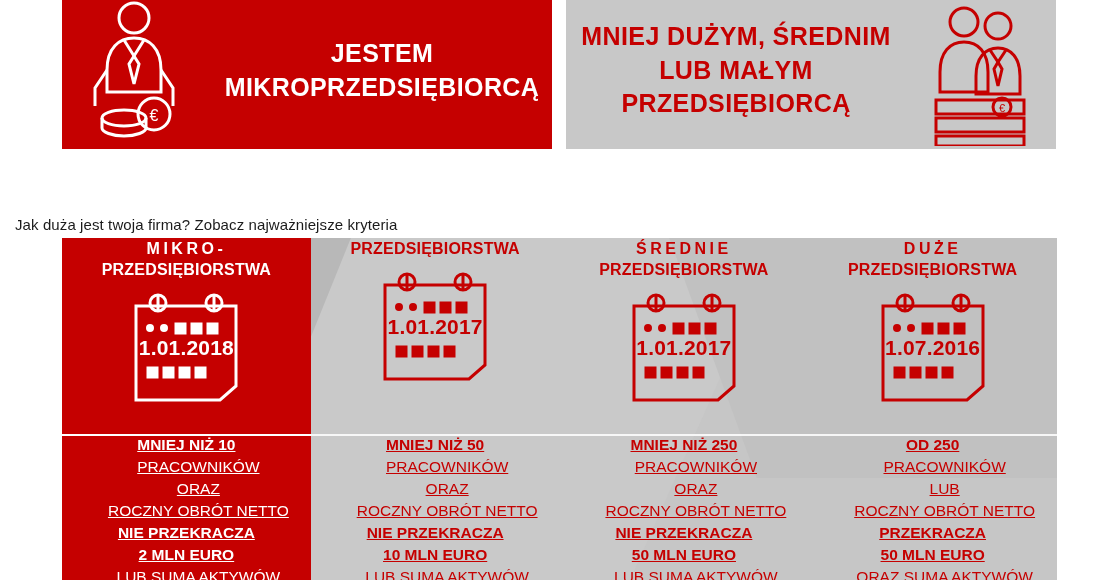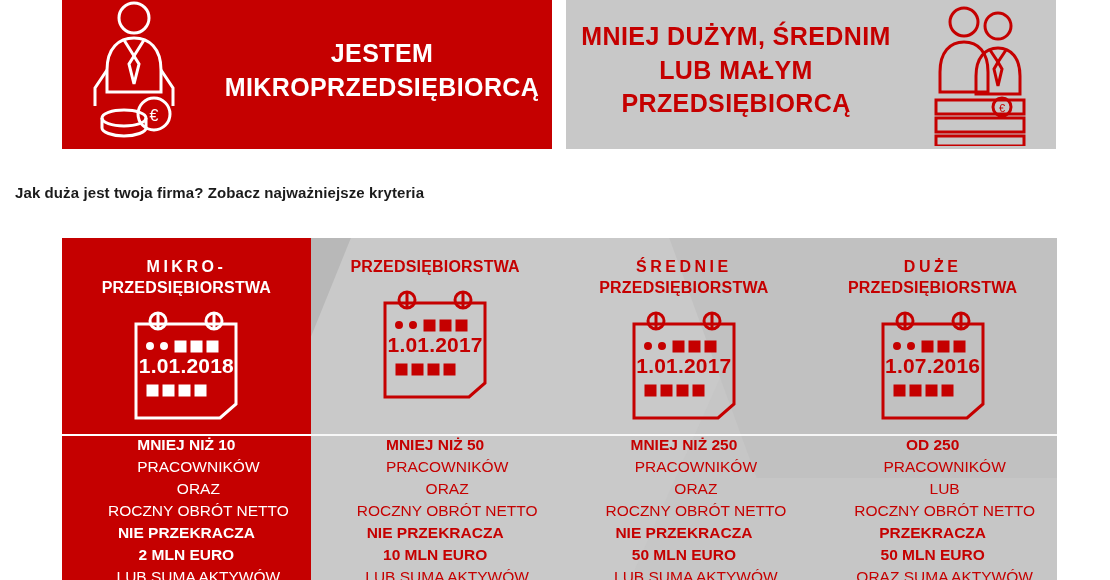--- a/index.html
+++ b/index.html
@@ -62,23 +62,23 @@
     flex: 0 0 150px;
     display: flex;
     align-items: center;
     justify-content: center;
   }
 
   
   .section-heading {
     position: absolute;
     left: 15px;
-    top: 184px;
+    top: 216px;
     font-size: 15px;
-    font-weight: bold;
+    font-weight: normal;
     color: #1b1b1b;
     letter-spacing: 0.1px;
   }
 
   
   .criteria {
     position: absolute;
     left: 62px;
     top: 238px;
     width: 995px;
@@ -148,21 +148,20 @@
     right: 0;
     top: 196px;
     height: 2px;
     background: rgba(255,255,255,0.85);
   }
   .col.highlight .divider {
     background: #ffffff;
   }
 
   .col-title {
-    margin-top: 18px;
     text-align: center;
     font-size: 16px;
     font-weight: bold;
     line-height: 1.32;
     letter-spacing: 0.2px;
     color: #c50000;
   }
   .col.highlight .col-title {
     color: #ffffff;
   }
@@ -210,20 +209,21 @@
   }
   .lower .b {
     font-weight: bold;
   }
   .lower .n {
     font-weight: normal;
     margin-left: 24px;
   }
   .lower div {
     white-space: nowrap;
+    text-decoration: underline;
   }
 </style>
 </head>
 <body>
 
 <div class="page">
 
   <div class="banners">
 
     <div class="banner banner-red">

